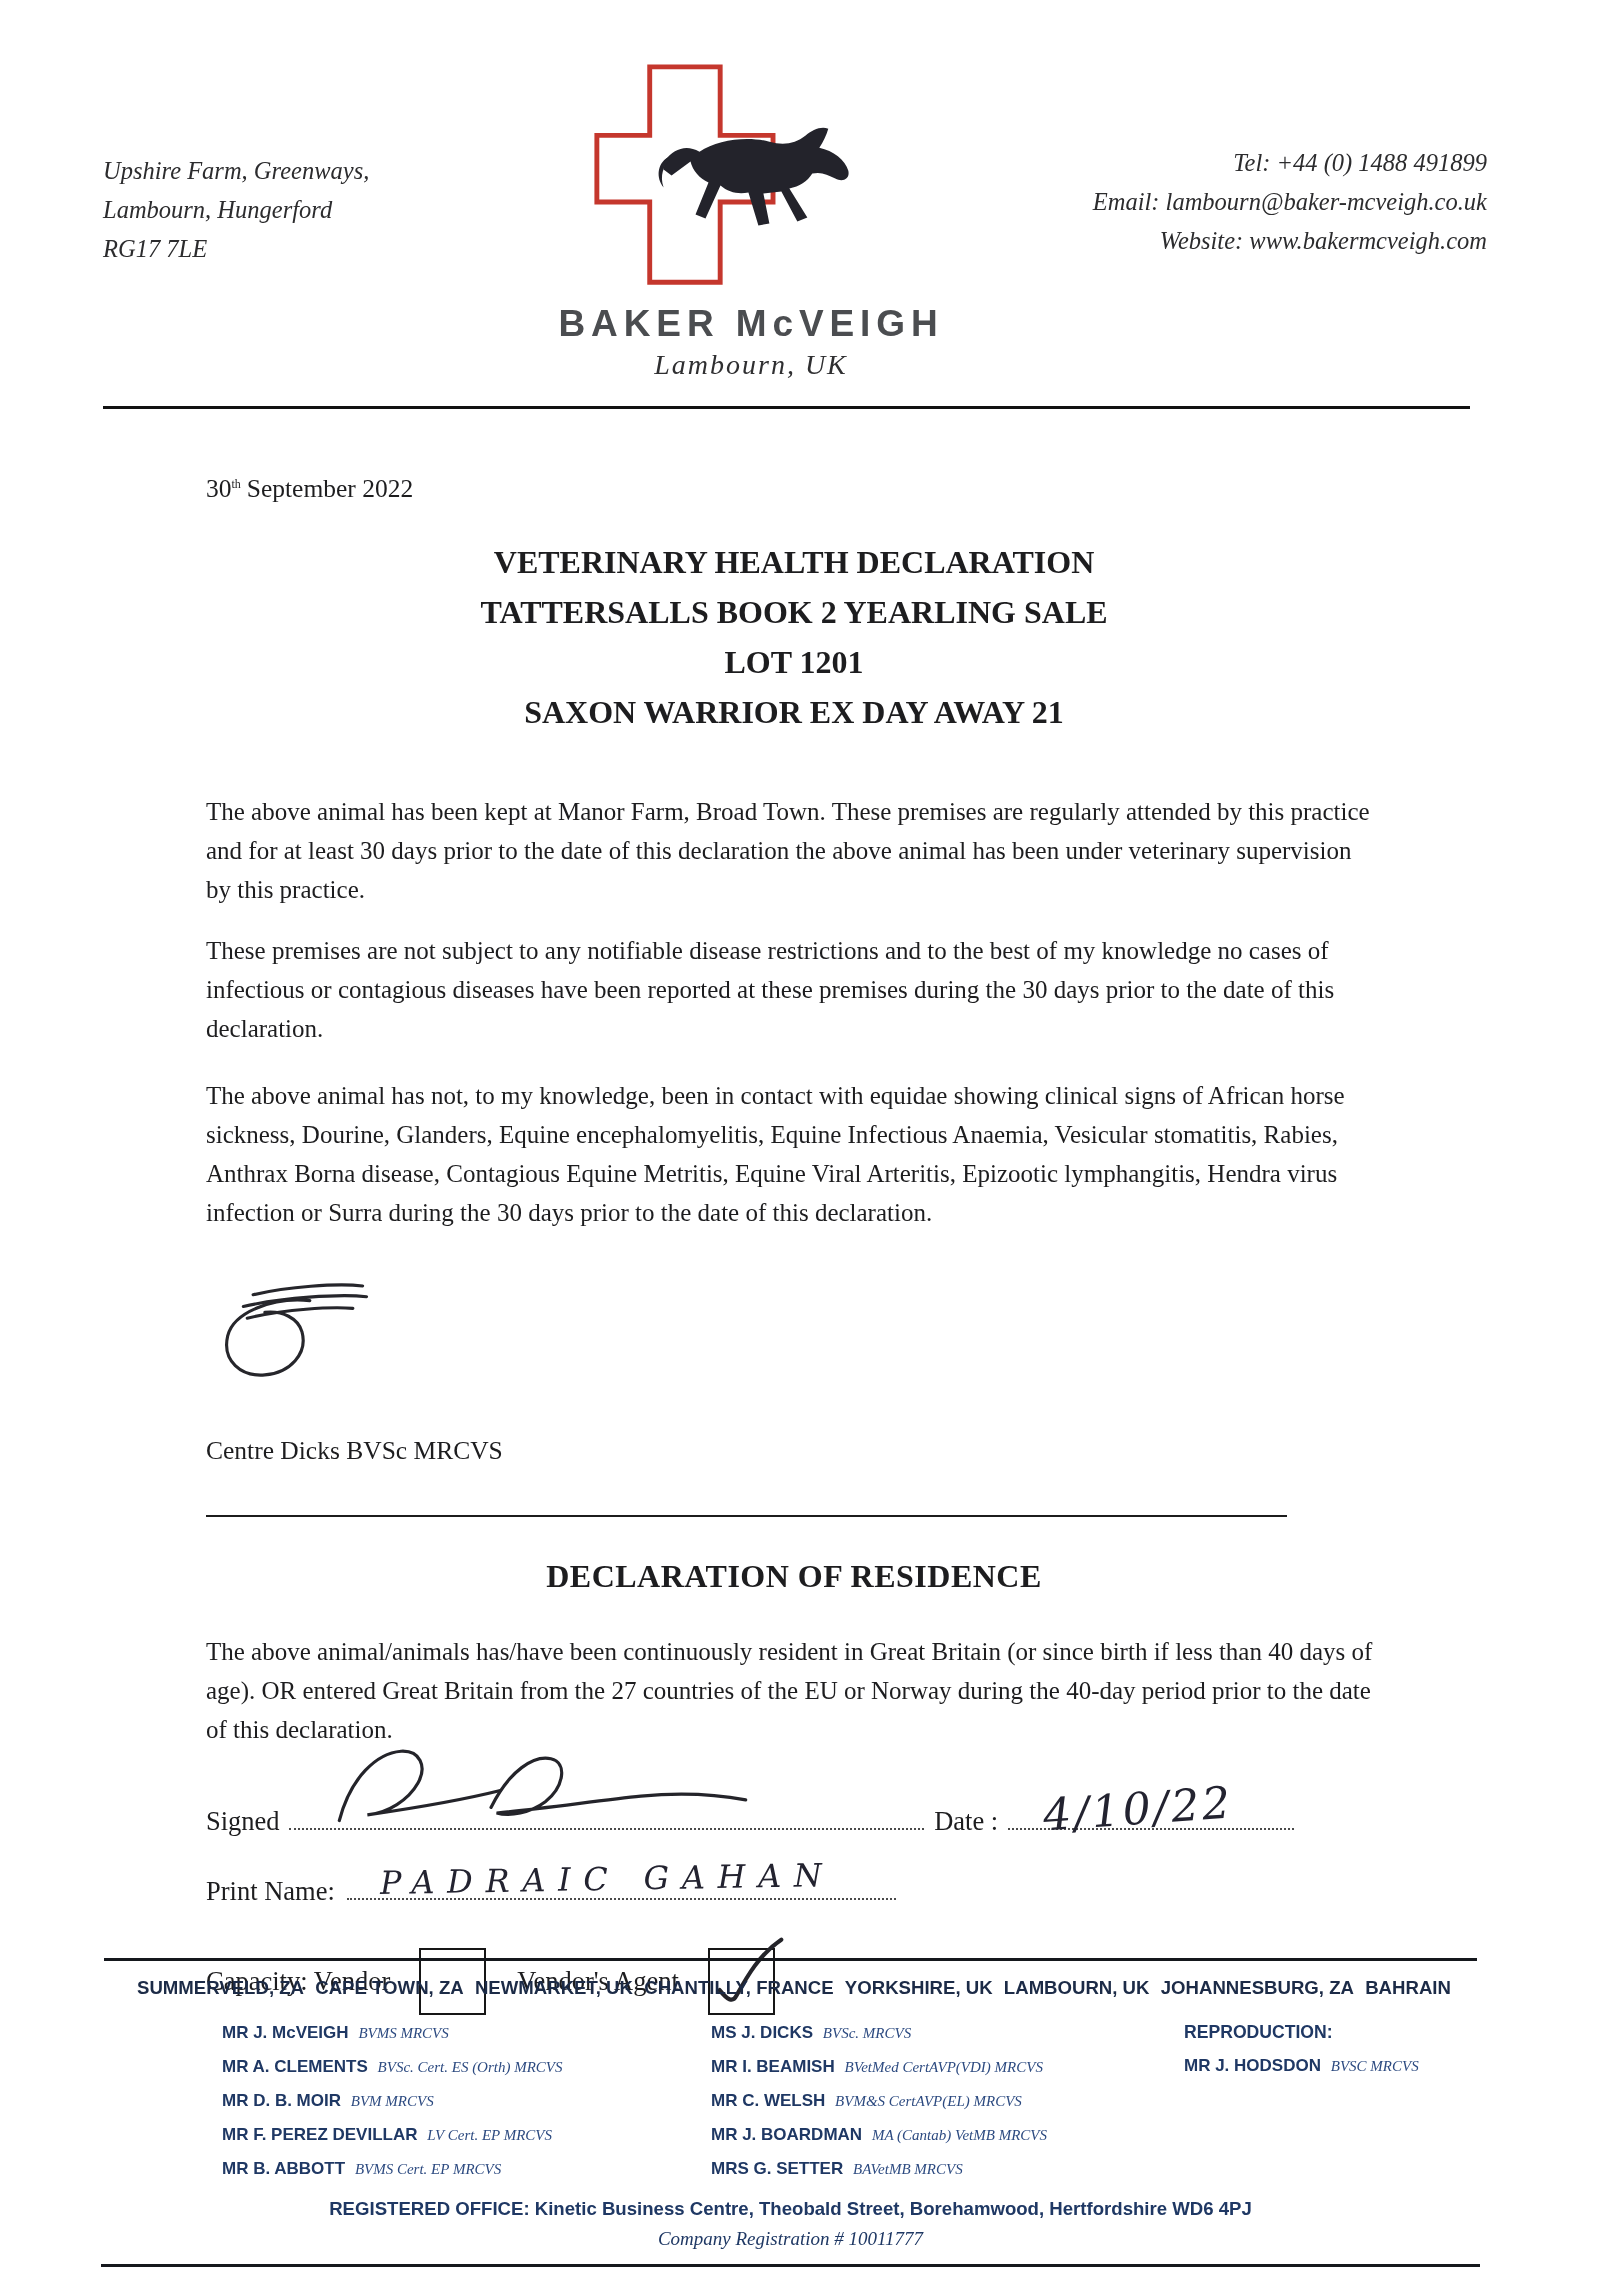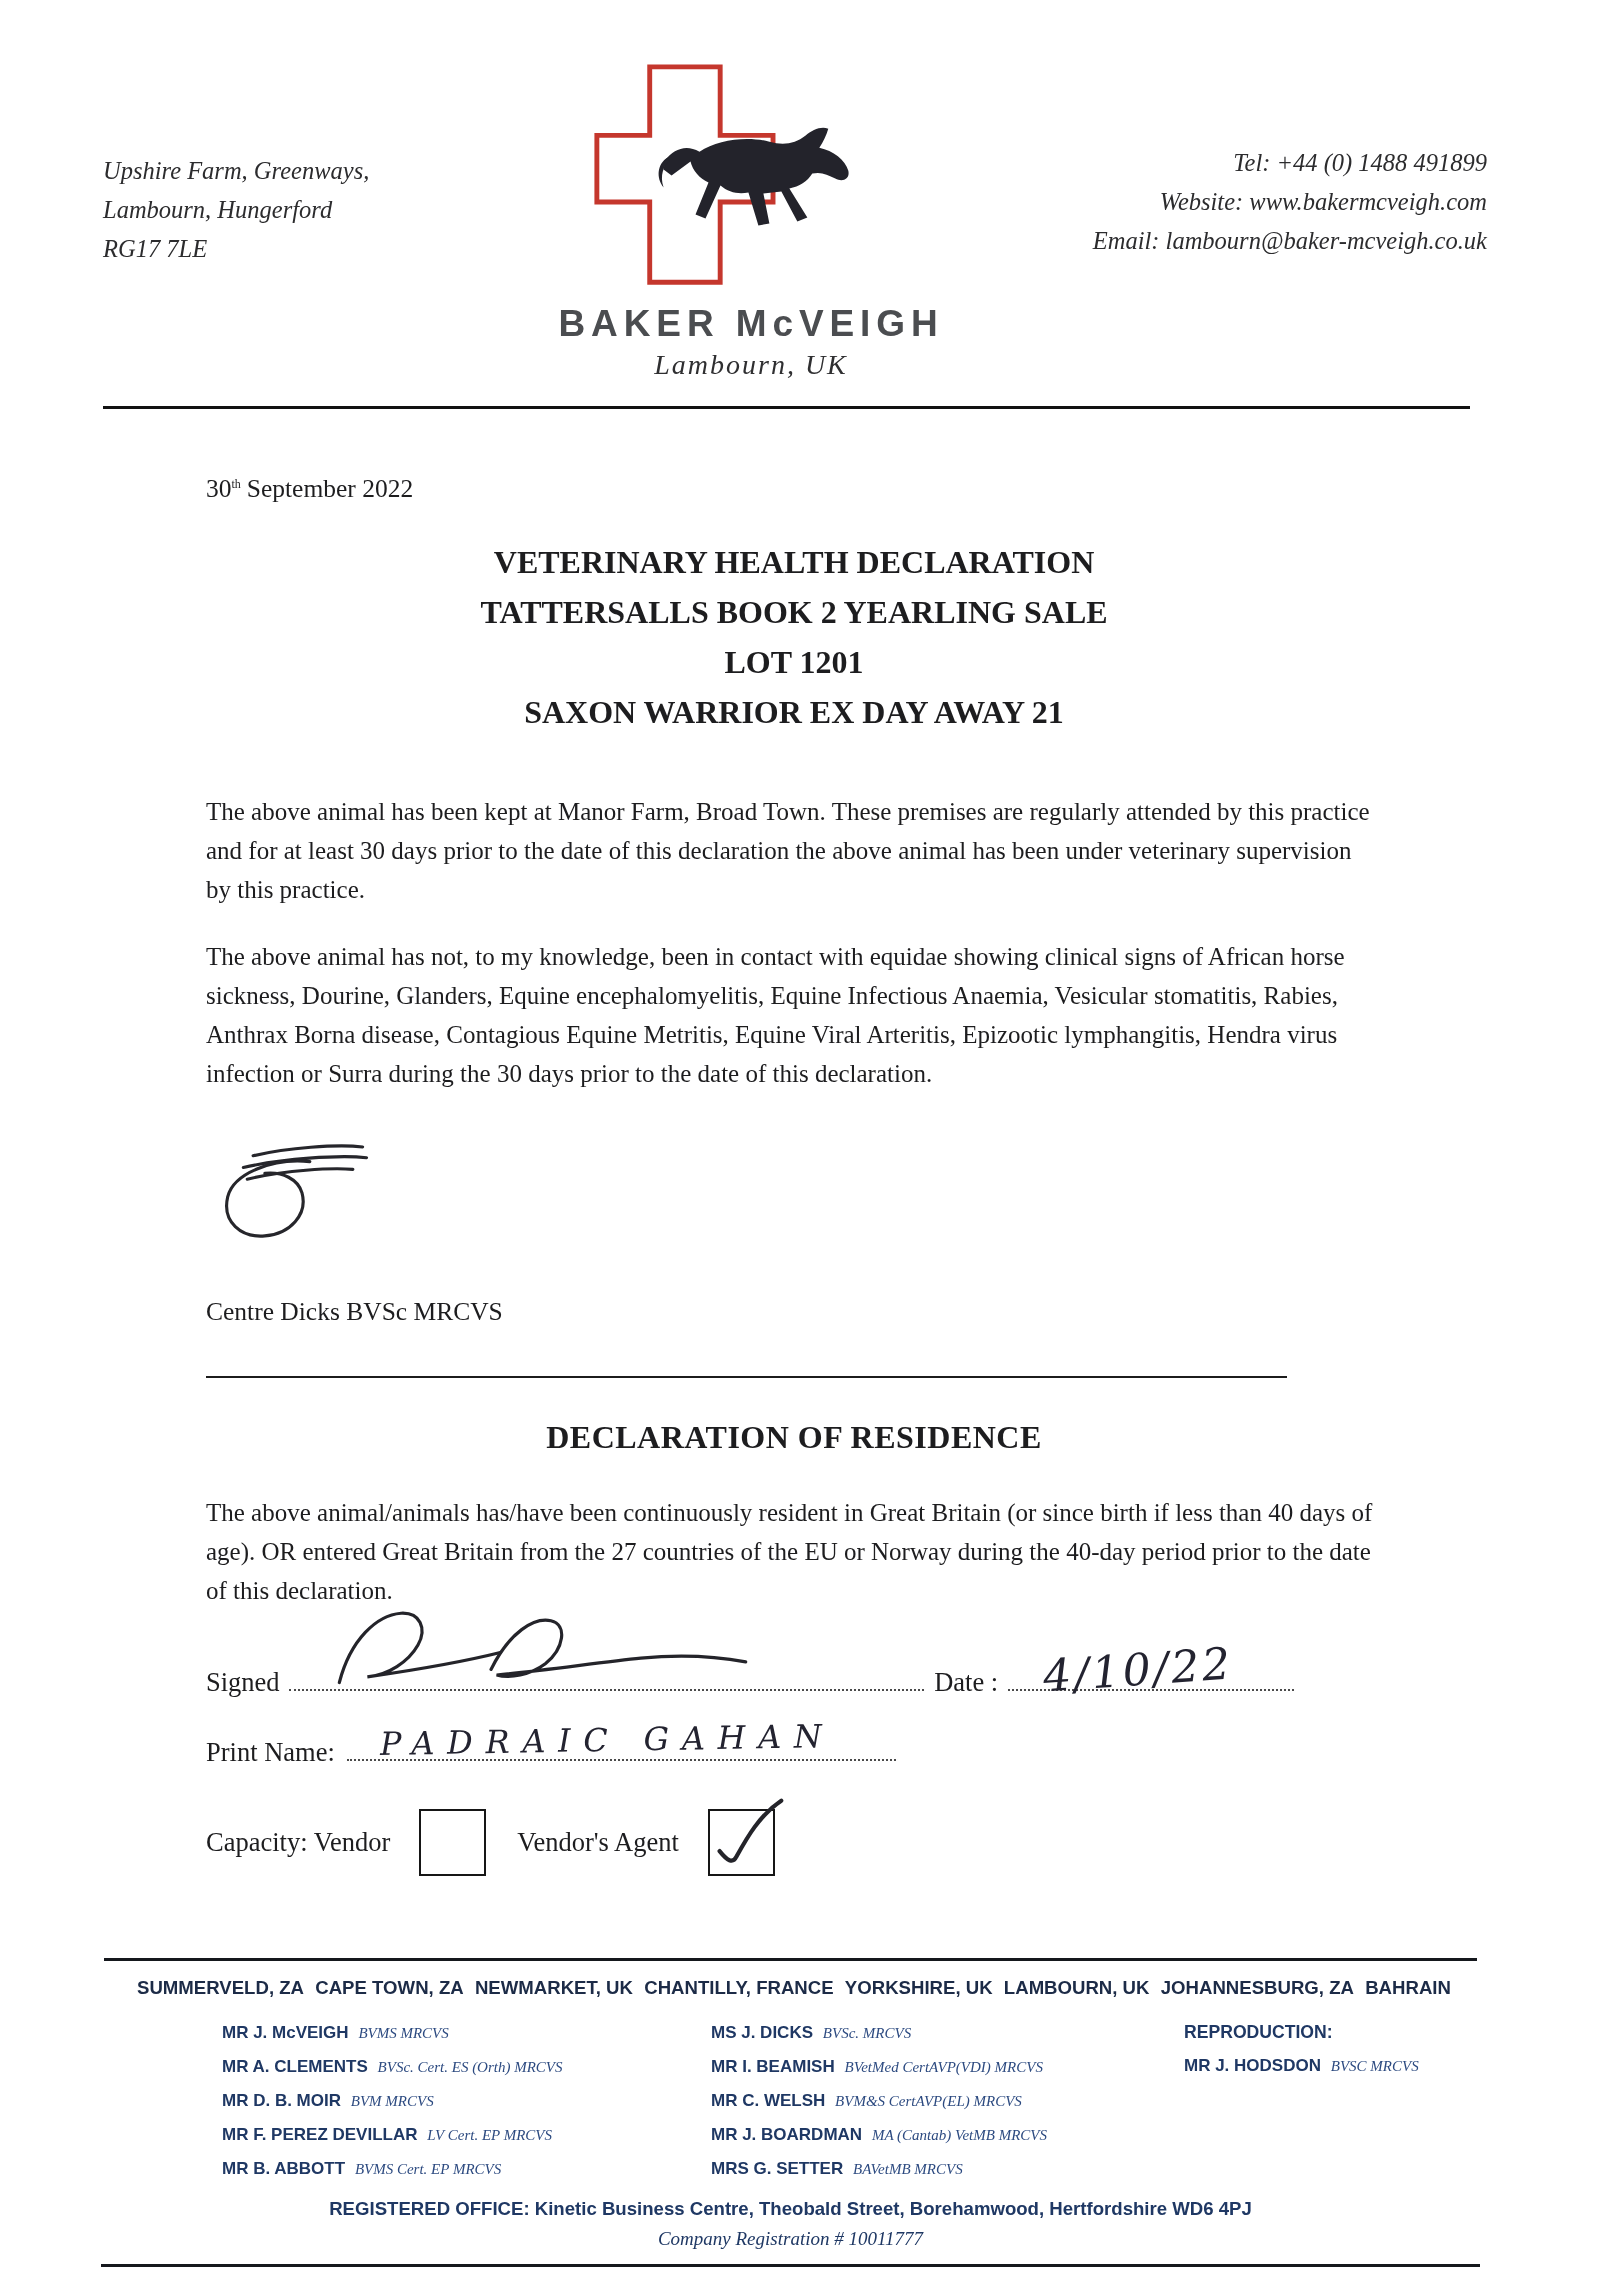--- a/index.html
+++ b/index.html
@@ -97,38 +97,39 @@
                    L16,52 L8,46 Z"></path>
           <path d="M12,34 C2,40 0,54 8,64 C4,52 8,42 14,38 Z"></path>
         </g>
       </svg>
       <div class="brand">BAKER McVEIGH</div>
       <div class="brand-loc">Lambourn, UK</div>
     </div>
 
     <div class="lh-contacts">
       <div>Tel: +44 (0) 1488 491899</div>
+      <div>Email: lambourn@baker-mcveigh.co.uk</div>
       <div>Website: www.bakermcveigh.com</div>
-      <div>Email: lambourn@baker-mcveigh.co.uk</div>
     </div>
   </header>
 
   <hr class="rule-top">
 
   <main class="main">
     <p class="date-line"><span>30</span><sup>th</sup><span class="date-rest">September 2022</span></p>
 
     <div class="doc-title">
       <div>VETERINARY HEALTH DECLARATION</div>
       <div>TATTERSALLS BOOK 2 YEARLING SALE</div>
       <div>LOT 1201</div>
       <div>SAXON WARRIOR EX DAY AWAY 21</div>
     </div>
 
     <p class="para para-1">The above animal has been kept at Manor Farm, Broad Town. These premises are regularly attended by this practice and for at least 30 days prior to the date of this declaration the above animal has been under veterinary supervision by this practice.</p>
+    <p class="para para-2">These premises are not subject to any notifiable disease restrictions and to the best of my knowledge no cases of infectious or contagious diseases have been reported at these premises during the 30 days prior to the date of this declaration.</p>
     <p class="para para-3">The above animal has not, to my knowledge, been in contact with equidae showing clinical signs of African horse sickness, Dourine, Glanders, Equine encephalomyelitis, Equine Infectious Anaemia, Vesicular stomatitis, Rabies, Anthrax Borna disease, Contagious Equine Metritis, Equine Viral Arteritis, Epizootic lymphangitis, Hendra virus infection or Surra during the 30 days prior to the date of this declaration.</p>
 
     <div class="sig1-wrap">
       <svg width="176" height="116" viewBox="0 0 180 118" aria-hidden="true">
         <g fill="none" stroke="#26262b" stroke-width="3.2" stroke-linecap="round">
           <path d="M40,26 C75,18 125,14 152,17"></path>
           <path d="M30,38 C70,29 128,25 156,28"></path>
           <path d="M34,50 C72,41 120,38 142,40"></path>
           <path d="M98,32 C60,28 20,44 14,68 C8,94 28,110 52,108 C78,106 96,86 90,64 C86,50 70,42 52,44"></path>
         </g>

